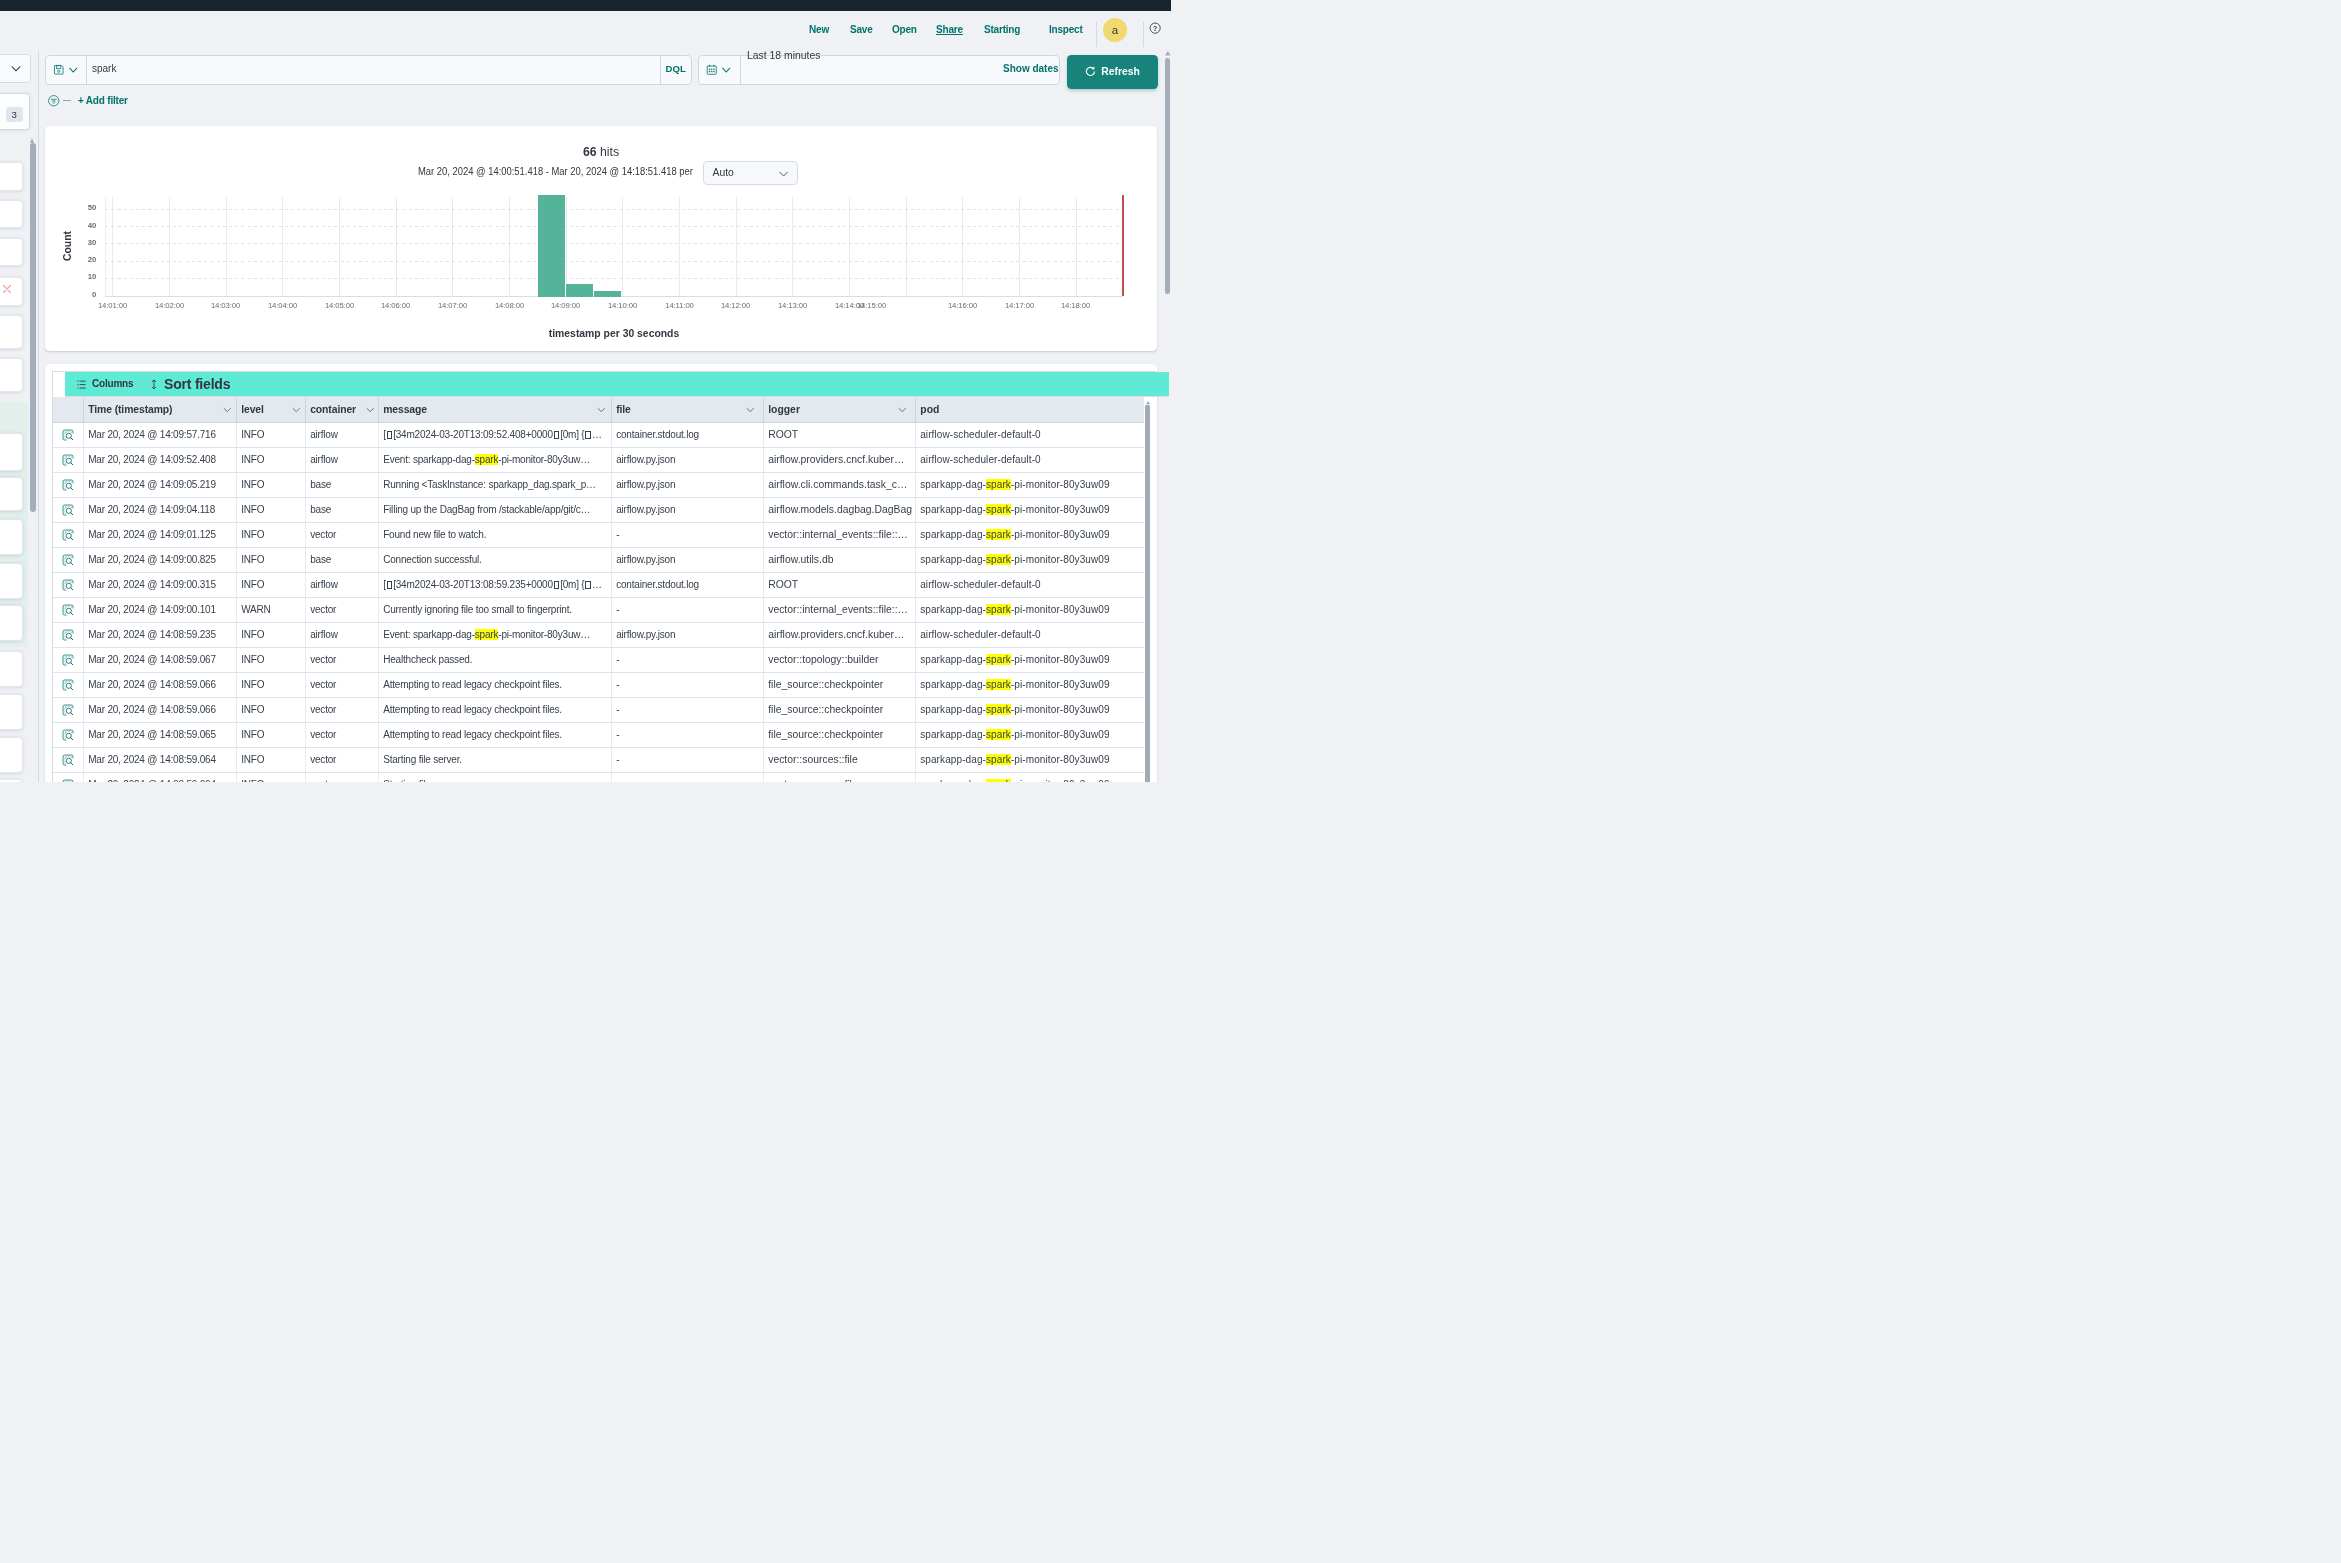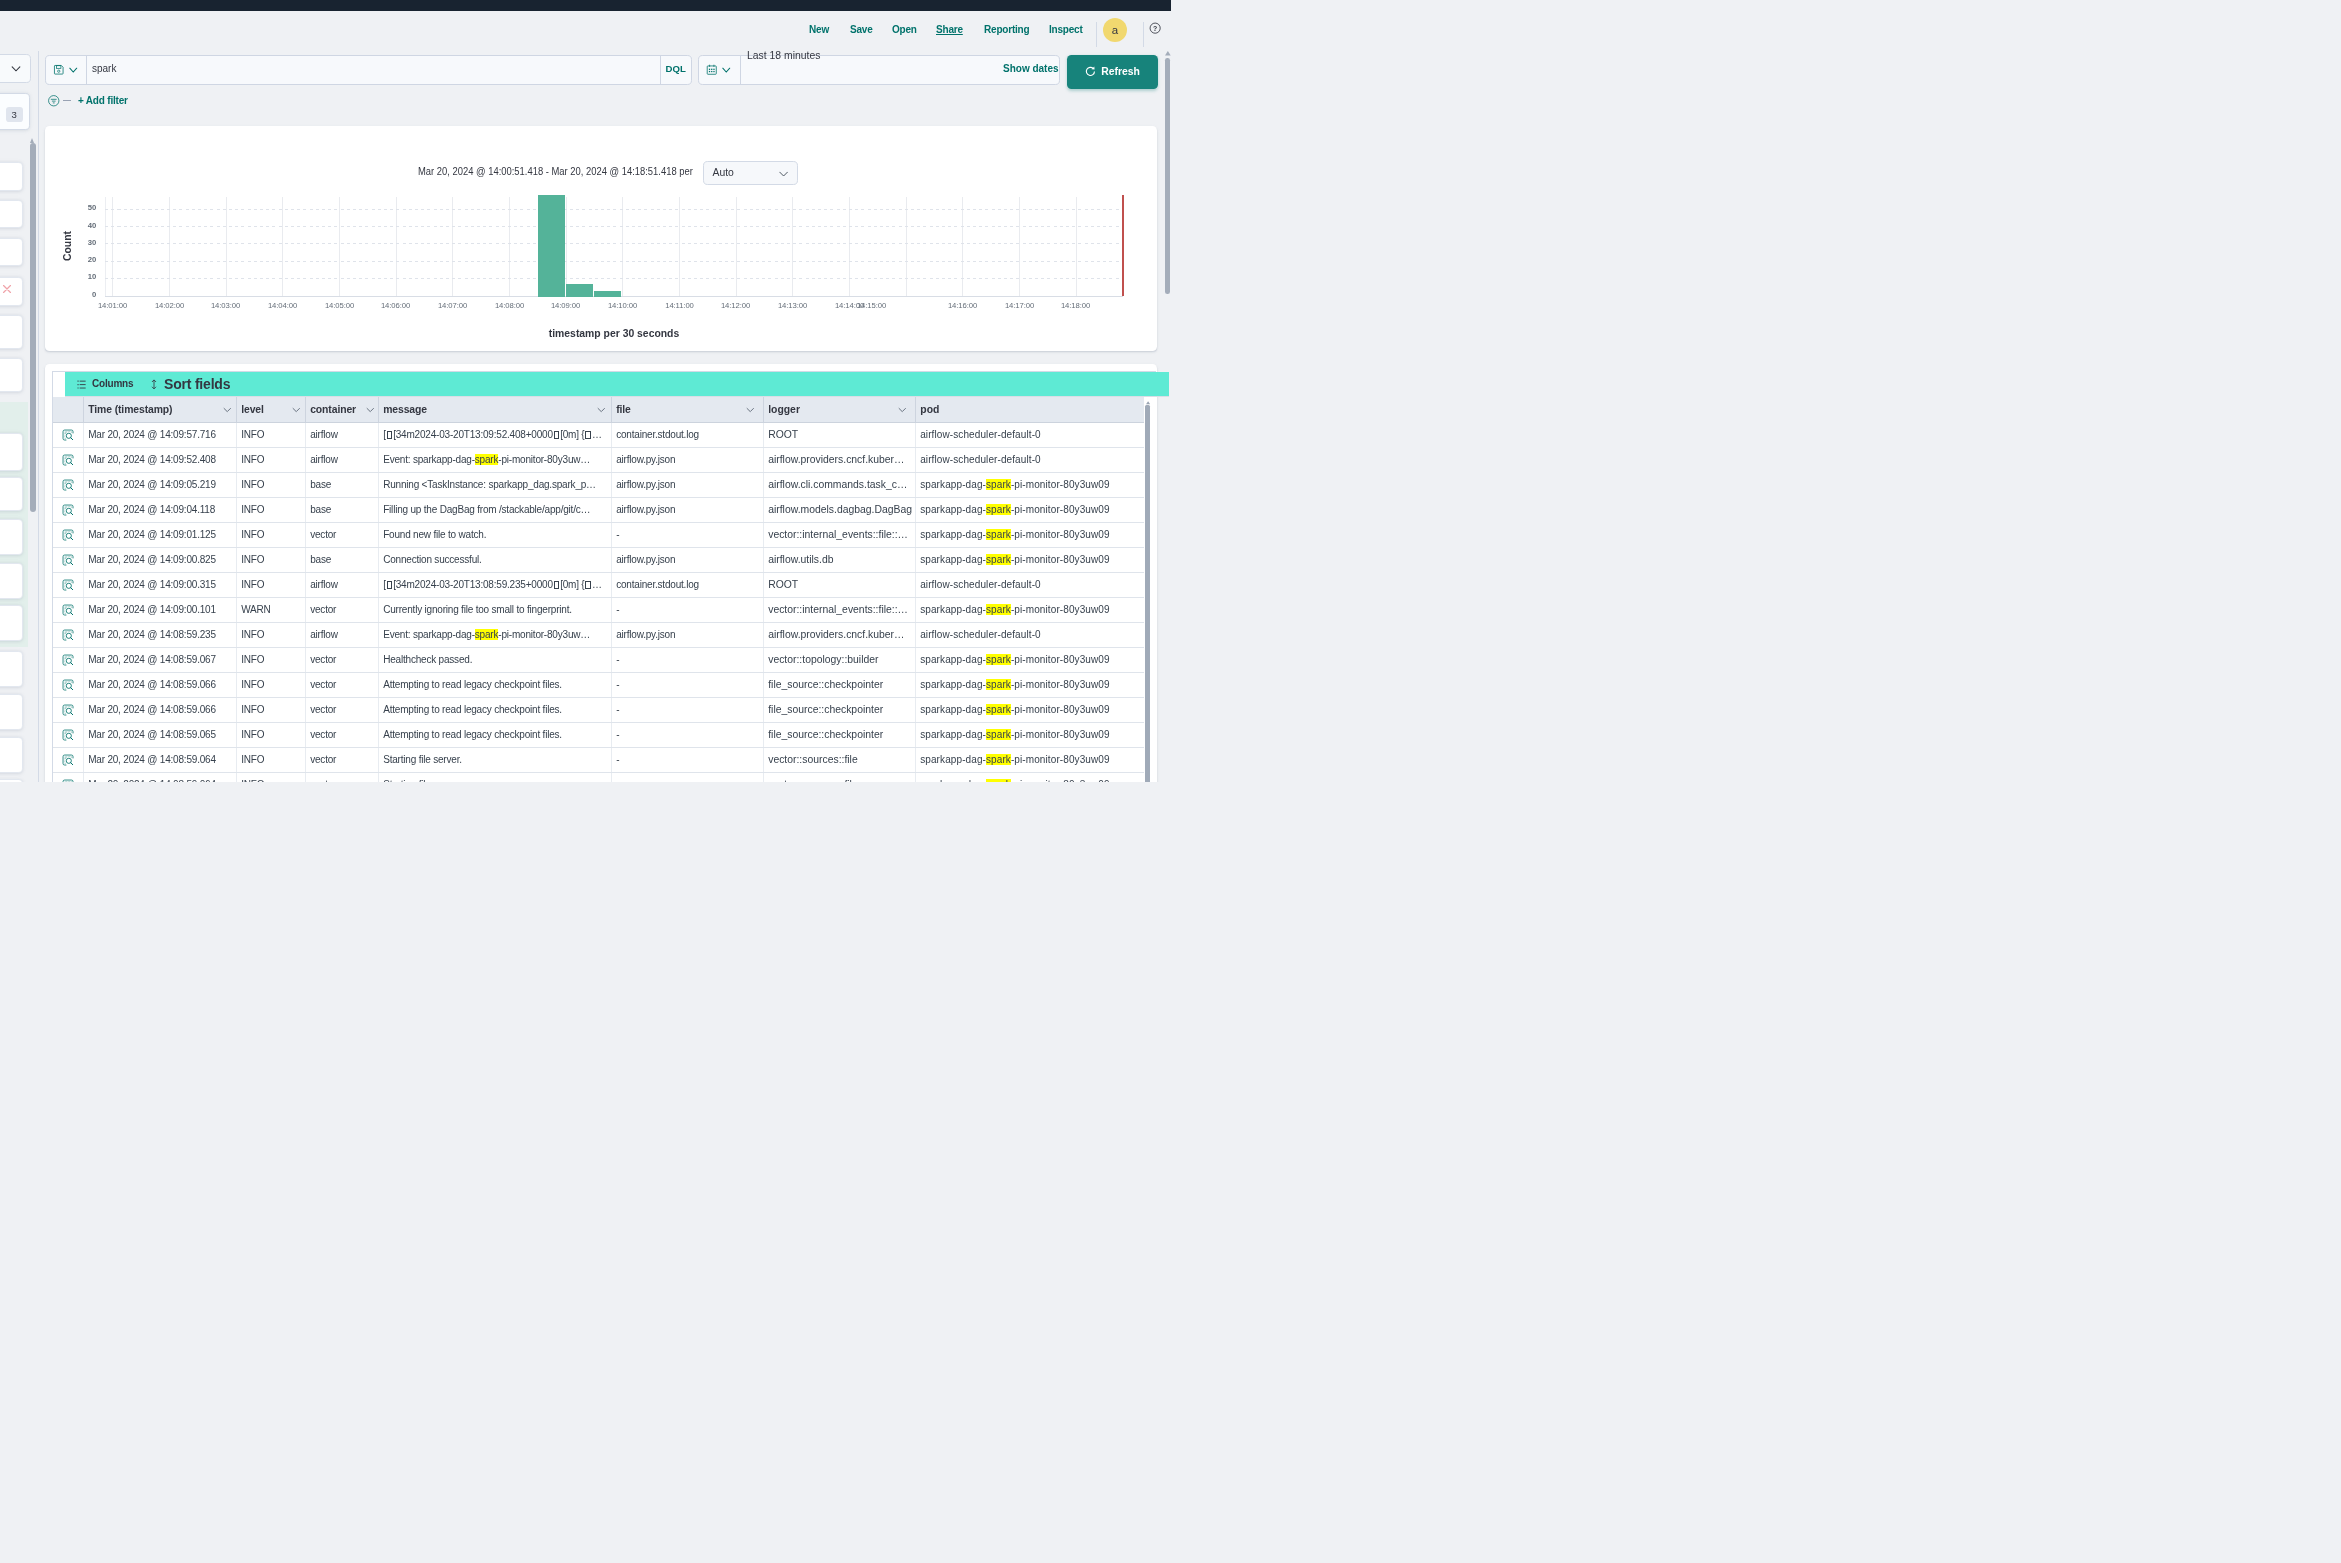--- a/index.html
+++ b/index.html
@@ -66,21 +66,21 @@
 .hgrid { left:60px; width:1018px; height:0.8px; background:repeating-linear-gradient(90deg,#dfe3ea 0 3.1px,transparent 3.1px 6.2px); }
 </style>
 </head>
 <body>
 <div id="topbar" class="abs"></div>
 
 <div class="abs navlink" style="left:809px;">New</div>
 <div class="abs navlink" style="left:850px;">Save</div>
 <div class="abs navlink" style="left:892px;">Open</div>
 <div class="abs navlink" style="left:936px;text-decoration:underline;">Share</div>
-<div class="abs navlink" style="left:984px;">Reporting</div>
+<div class="abs navlink" style="left:984px;">Starting</div>
 <div class="abs navlink" style="left:1049px;">Inspect</div>
 <div class="abs navsep" style="left:1096px;"></div>
 <div class="abs navsep" style="left:1143px;"></div>
 <div id="avatar" class="abs">a</div>
 <svg class="abs" style="left:1149px;top:22px;" width="12.3" height="12.3" viewBox="0 0 16 16">
     <circle cx="8" cy="8" r="6.6" fill="none" stroke="#343741" stroke-width="1.1"></circle>
     <text x="8" y="11.2" font-size="9" font-weight="bold" fill="#343741" text-anchor="middle" font-family="Liberation Sans">?</text>
   </svg>
 
 <div id="sb-boxA" class="abs"></div>
@@ -150,20 +150,21 @@
     </svg>Refresh</div>
 
 <svg class="abs" style="left:48px;top:95px;" width="11.5" height="11.5" viewBox="0 0 16 16">
     <circle cx="8" cy="8" r="7.2" fill="none" stroke="#00726b" stroke-width="1.05"></circle>
     <path d="M4.5 6 H11.5 M6 8.5 H10 M7.3 11 H8.7" stroke="#00726b" stroke-width="1.05" stroke-linecap="round"></path>
   </svg>
 <div id="filterdash" class="abs"></div>
 <div id="addfilter" class="abs">+ Add filter</div>
 
 <div id="chartpanel" class="abs panel">
+  <div class="abs" style="left:0;top:19px;width:1112px;text-align:center;font-size:12.3px;"><b>66</b> hits</div>
   <div class="abs" style="left:373px;top:39px;font-size:11.5px;letter-spacing:0;white-space:nowrap;transform:scaleX(0.818);transform-origin:0 0;">Mar 20, 2024 @ 14:00:51.418 - Mar 20, 2024 @ 14:18:51.418 per</div>
   <div class="abs" style="left:658px;top:35px;width:95px;height:24px;background:#f6f8fb;border:0.8px solid #d3dae6;border-radius:4.6px;font-size:10.4px;line-height:22px;padding-left:8.5px;">Auto</div>
   <svg class="abs" style="left:734px;top:45px;" width="9.2" height="6.2" viewBox="0 0 12 8">
       <path d="M1 1.5 L6 6.5 L11 1.5" fill="none" stroke="#49535e" stroke-width="1.25" stroke-linecap="round"></path>
     </svg>
   <div class="abs" style="left:7.7px;top:115px;width:29px;text-align:center;font-size:10.4px;font-weight:bold;transform:rotate(-90deg);transform-origin:center;">Count</div>
 
   <div class="ylab abs" style="top:77px;">50</div>
   <div class="ylab abs" style="top:95px;">40</div>
   <div class="ylab abs" style="top:112px;">30</div>

